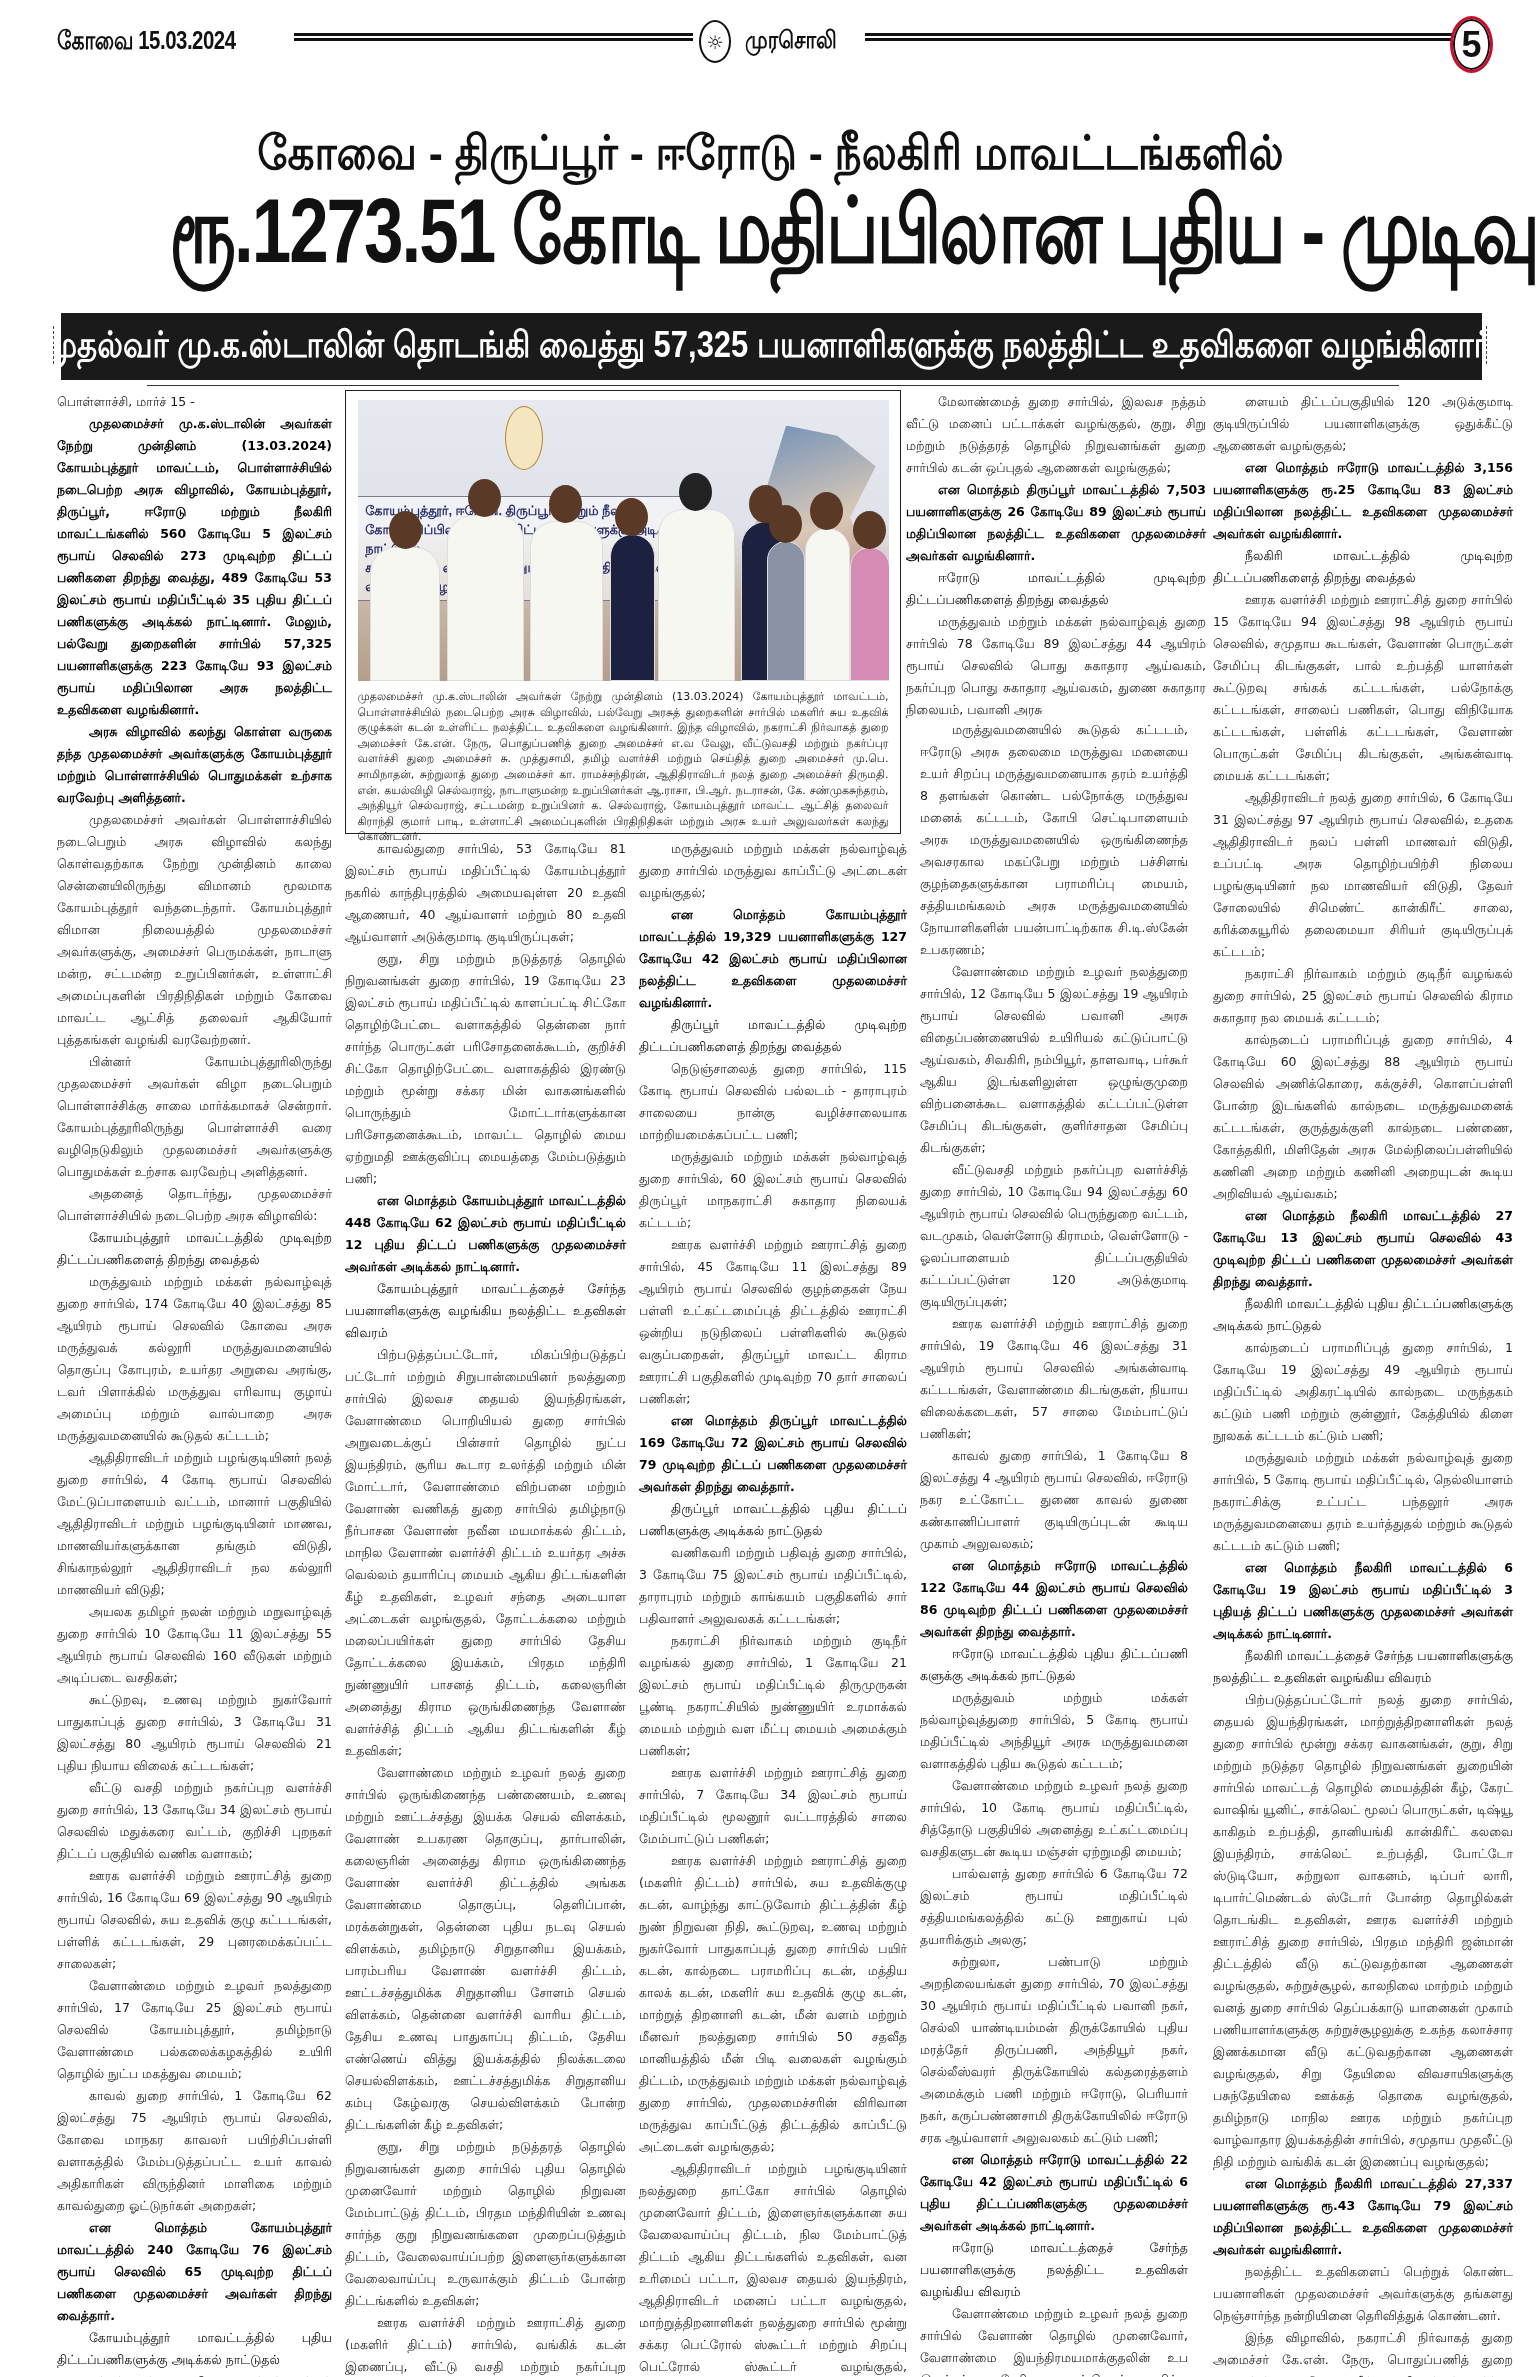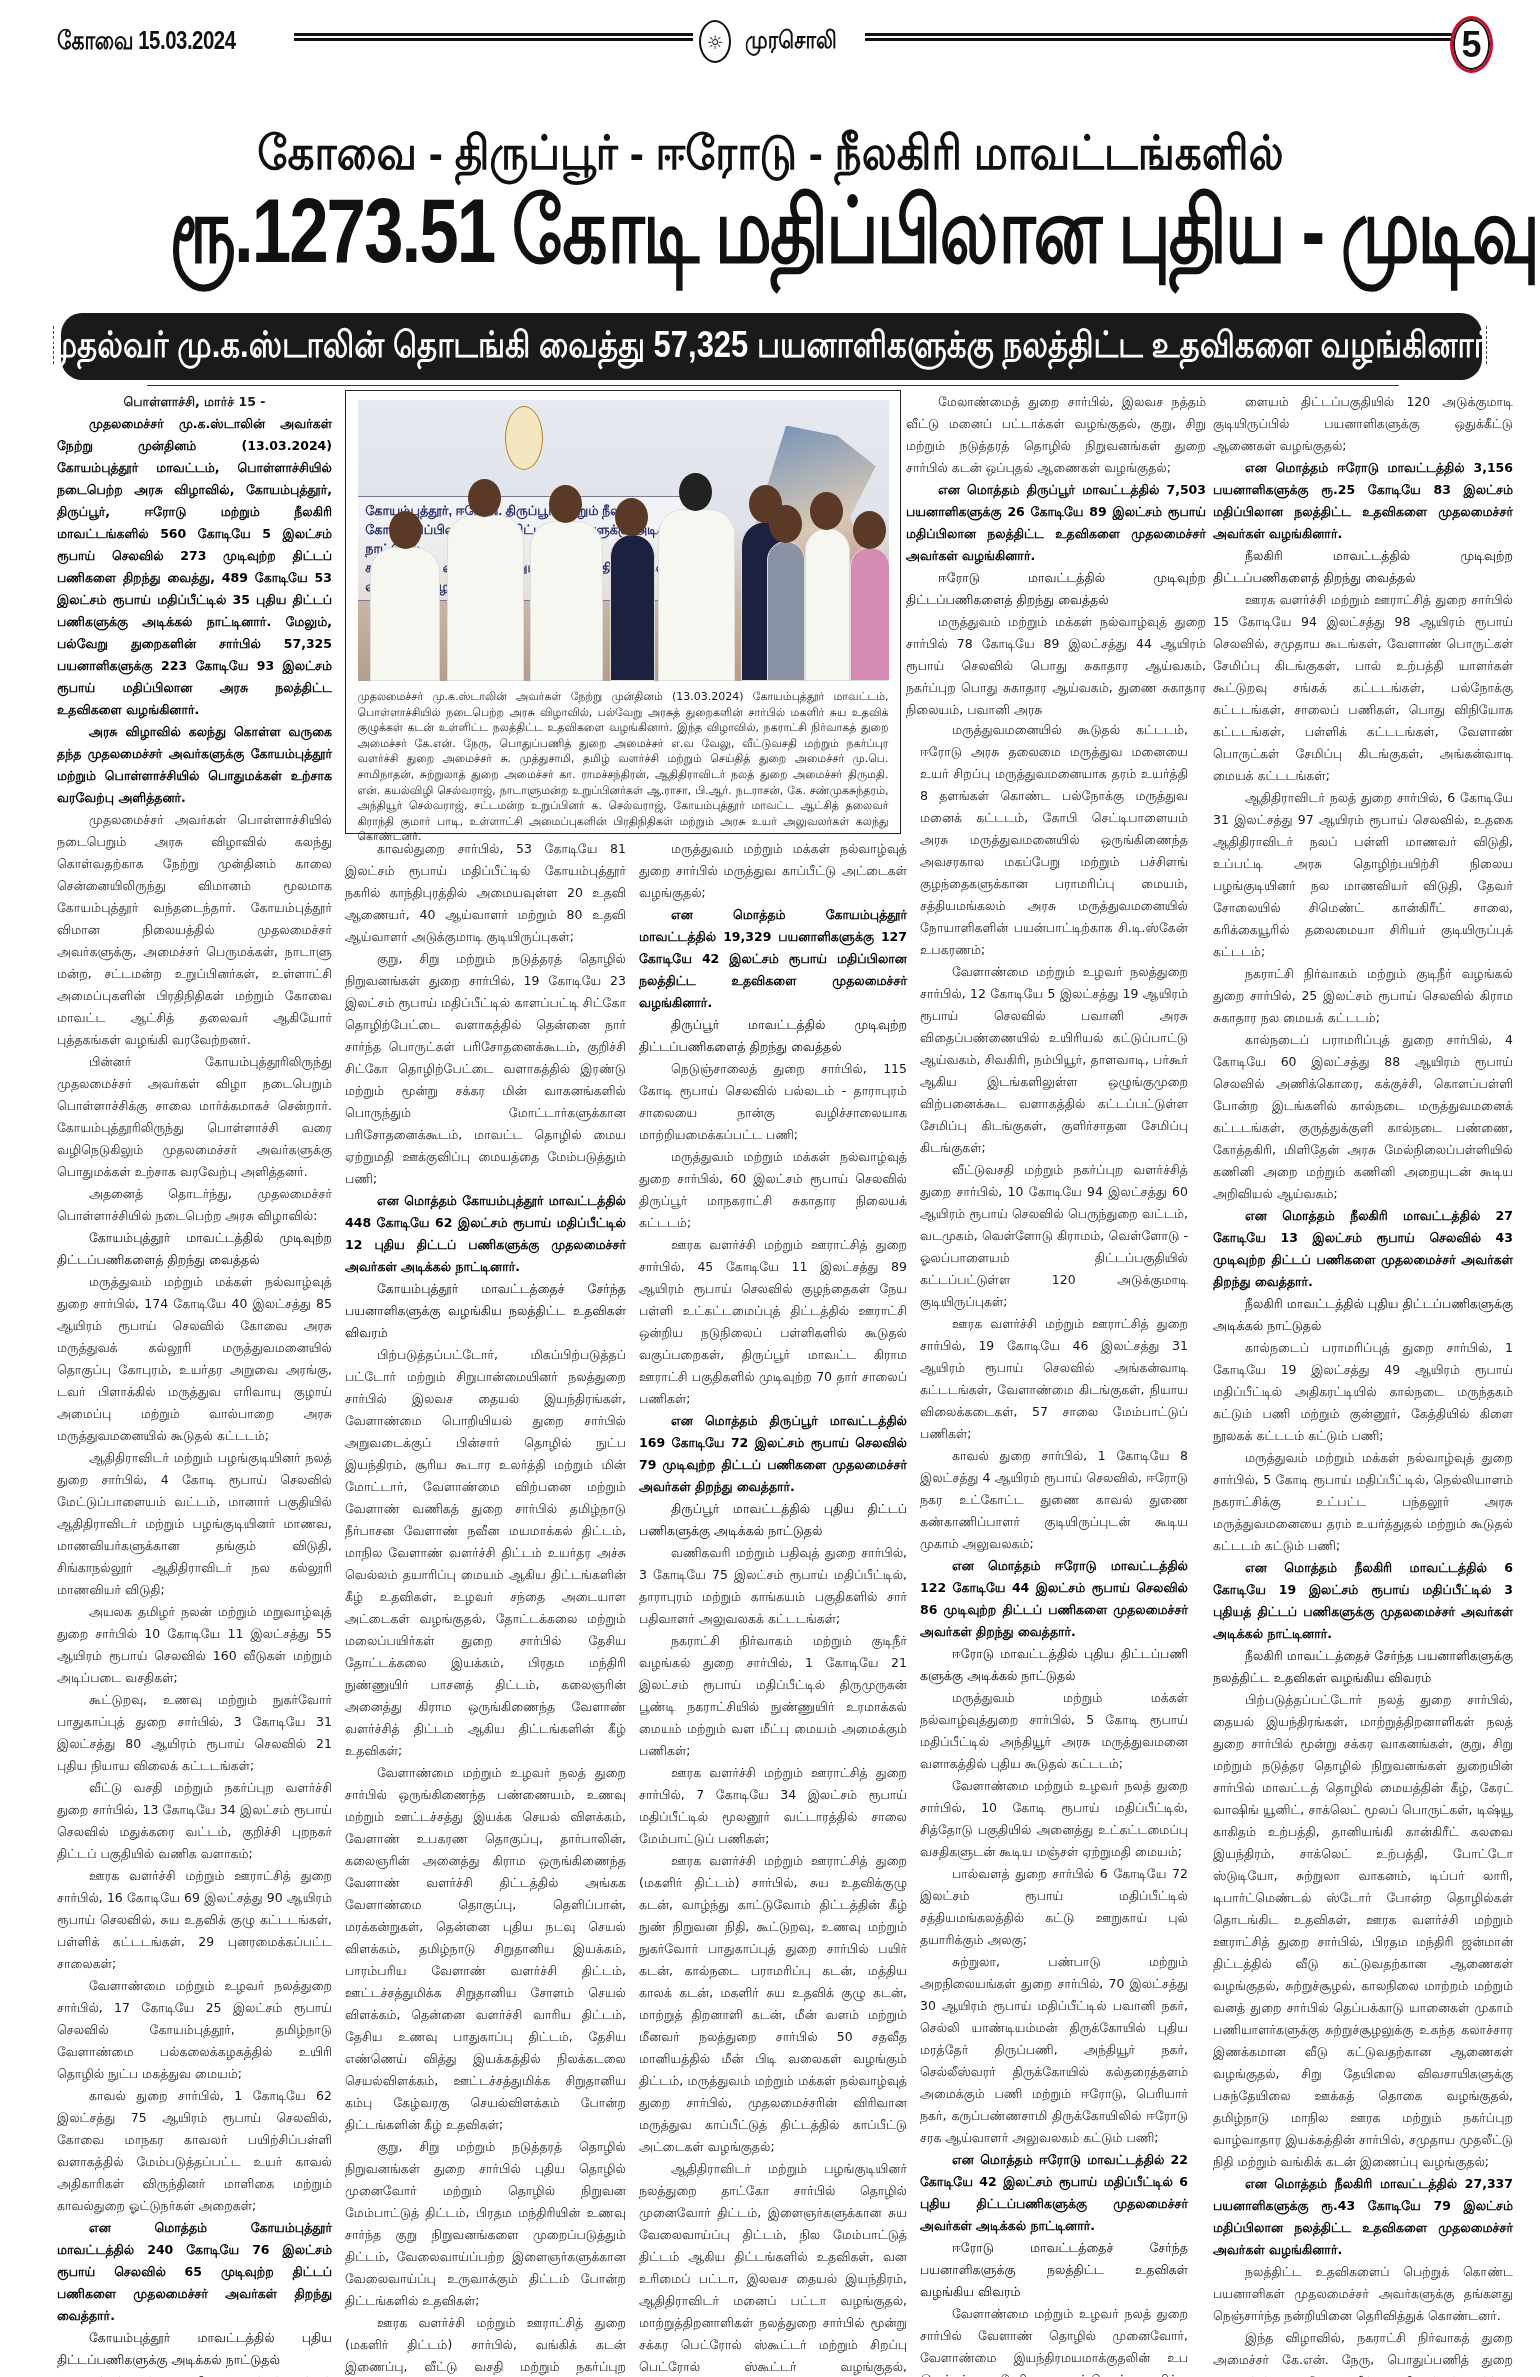--- a/index.html
+++ b/index.html
@@ -13,32 +13,32 @@
   .mast-rule.r1 { left: 294px; width: 399px; }
   .mast-rule.r2 { left: 865px; width: 594px; }
   .mast-logo { left: 699px; top: 20.4px; display: flex; align-items: center; gap: 6.4px; }
   .logo-icon { width: 32px; height: 43px; border: 2.6px solid #111; border-radius: 50%; display: flex; align-items: center; justify-content: center; font-size: 19px; }
   .mast-name { font-family: "Liberation Sans", sans-serif; font-weight: bold; font-size: 24px; transform: scaleX(0.85); }
   .page-num { left: 1450px; top: 16px; width: 43px; height: 57px; border: 3.8px solid #c8102e; border-radius: 50%; background: #fff; display: flex; align-items: center; justify-content: center; font-family: "Liberation Sans", sans-serif; font-weight: bold; font-size: 36px; box-shadow: inset 0 0 0 1.9px #111; }
 
   
   .kicker { left: 0; width: 1541px; top: 125px; text-align: center; font-family: "Liberation Sans", sans-serif; font-weight: bold; font-size: 47px; transform: scaleX(0.9); }
   .headline { left: 0; width: 1541px; top: 185px; text-align: center; font-family: "Liberation Sans", sans-serif; font-weight: bold; font-size: 91px; letter-spacing: -2.6px; line-height: 1; transform: scaleX(0.78); white-space: nowrap; }
-  .banner { left: 61px; width: 1421px; top: 313px; height: 67px; background: #1a1a1a; color: #fff; display: flex; align-items: center; justify-content: center; font-family: "Liberation Sans", sans-serif; font-weight: bold; font-size: 36px; white-space: nowrap; border-radius: 21px; }
+  .banner { left: 61px; width: 1421px; top: 313px; height: 67px; background: #1a1a1a; color: #fff; display: flex; align-items: center; justify-content: center; font-family: "Liberation Sans", sans-serif; font-weight: bold; font-size: 36px; white-space: nowrap; }
   .banner span { display: inline-block; transform: scaleX(0.86); }
   .banner:before, .banner:after { content: ""; position: absolute; top: 12.8px; height: 38px; width: 2.6px; border-left: 1.9px dashed #444; }
   .banner:before { left: -7.7px; } .banner:after { right: -7.7px; }
   .thin-rule { left: 147px; width: 1252px; top: 385px; height: 1.3px; background: #333; }
 
   
   .col { position: absolute; font-family: "DejaVu Sans", sans-serif; font-size: 12.5px; line-height: 22px; text-align: justify; color: #1a1a1a; }
   .col p { text-indent: 32px; }
   .col p.b { font-weight: bold; color: #000; }
   .col p.h { font-weight: normal; color: #000; }
-  .col p.dateline { font-weight: bold; text-align: center; text-indent: 0; }
+  .col p.dateline { font-weight: normal; text-align: left; text-indent: 0; }
 
   
   .photo-box { left: 345px; top: 390px; width: 556px; height: 444px; border: 1.9px solid #222; background: #fff; }
   .photo { position: absolute; left: 11.5px; top: 9px; width: 531px; height: 281px; background: linear-gradient(180deg, #e7e9f0 0%, #dfe2ea 45%, #c9b8a8 70%, #b59e8a 100%); overflow: hidden; }
   .photo .backdrop-text { position: absolute; left: 0; top: 96px; width: 345px; font-family: "Liberation Sans", sans-serif; font-weight: bold; font-size: 12.8px; line-height: 19px; color: #2a2f6a; background: rgba(255,255,255,0.55); border: 1.3px solid #7a7a90; border-left: none; border-radius: 0 12.8px 12.8px 0; padding: 3.8px 7.7px; }
   .photo .emblem { position: absolute; left: 147px; top: 6.4px; width: 38px; height: 64px; border: 1.9px solid #b8862b; border-radius: 50%; background: #f3e6c0; }
   .photo .map { position: absolute; right: 12.8px; top: 25.5px; width: 128px; height: 204px; background: linear-gradient(160deg,#6f8fb8,#d9c9b6,#b46a6a); clip-path: polygon(30% 0,70% 5%,100% 20%,80% 45%,95% 70%,60% 100%,20% 90%,0 60%,15% 30%); }
   .person { position: absolute; bottom: 0; border-radius: 25.5px 25.5px 0 0; background: #f7f7f2; border: 0.6px solid #ddd; }
   .person .head { position: absolute; top: -37px; left: 50%; margin-left: -16.6px; width: 33px; height: 38px; border-radius: 50%; background: #5a3a26; }
   .person.dark { background: #1c2140; }

